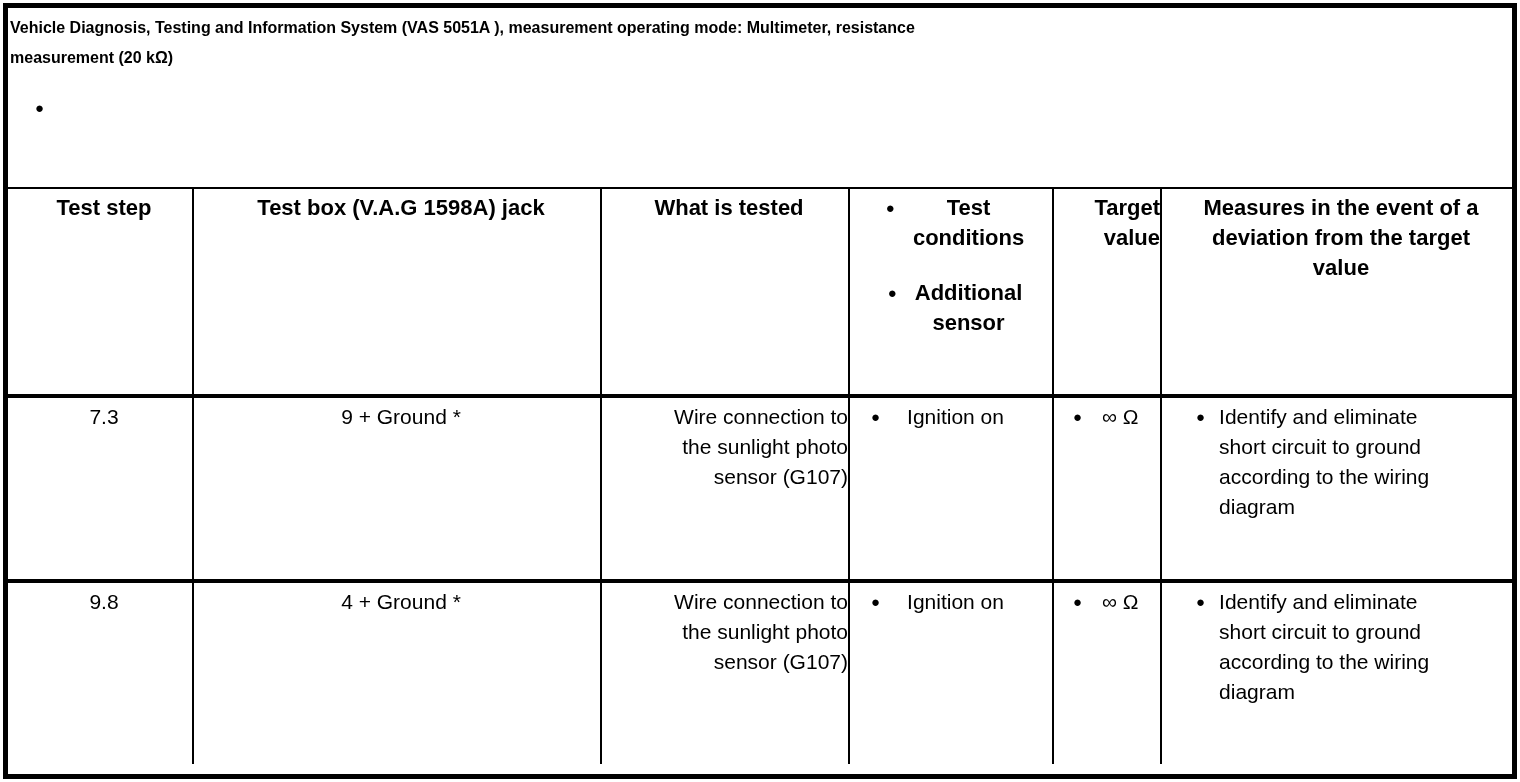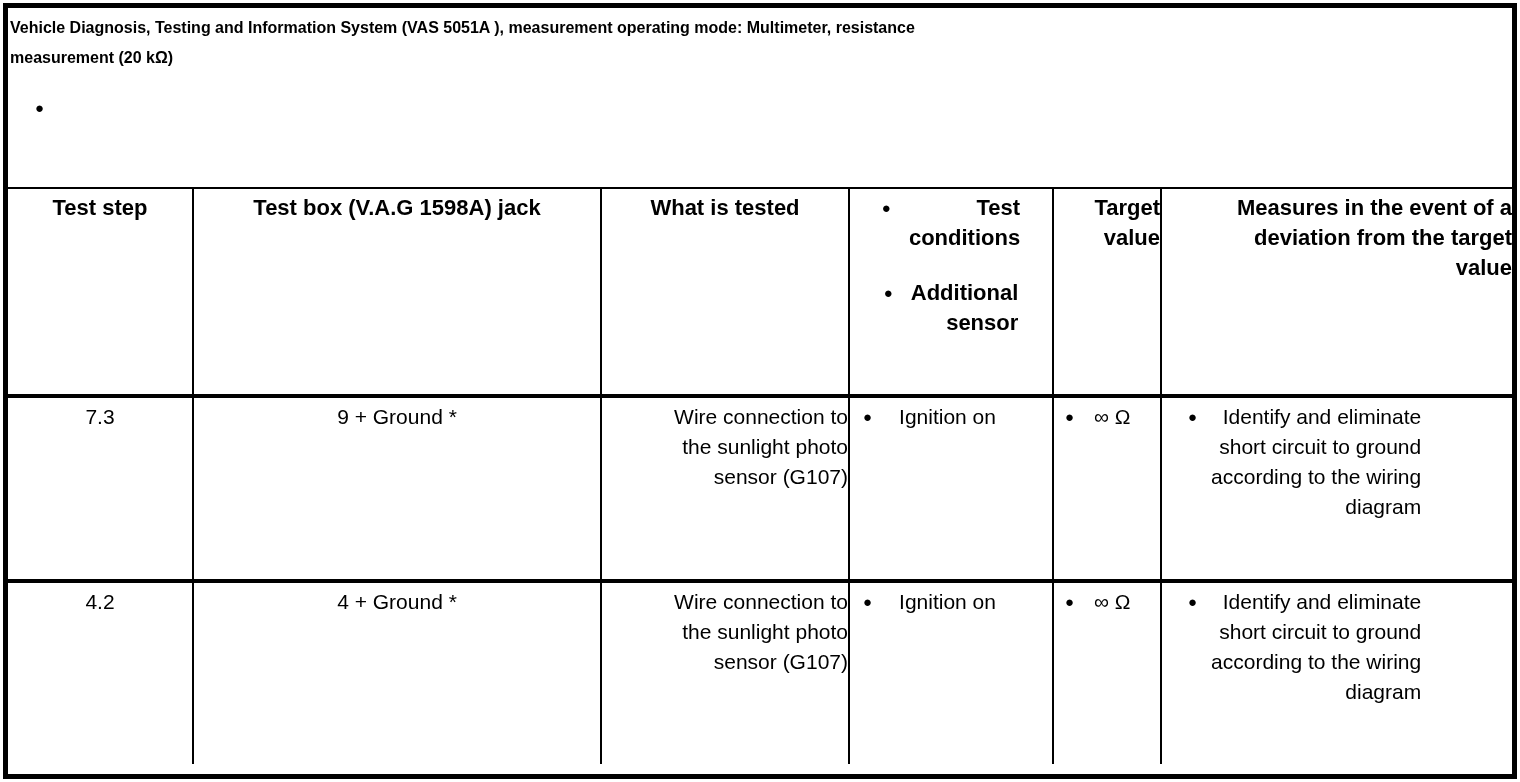--- a/index.html
+++ b/index.html
@@ -41,37 +41,37 @@
   }
   table.test-table {
     margin-top: 64px;
     width: 1504px;
     table-layout: fixed;
     border-collapse: collapse;
     border-top: 2px solid #000;
   }
   .test-table th, .test-table td {
     vertical-align: top;
-    padding: 4px 0 0 0;
+    padding: 4px 0 0 8px;
     font-size: 21px;
     line-height: 30px;
     border-left: 2px solid #000;
   }
   .test-table th:first-child, .test-table td:first-child { border-left: none; }
   .test-table tr.head-row th {
     font-size: 22px;
     font-weight: bold;
     border-bottom: 4px solid #000;
   }
   .test-table tr.head-row { height: 208px; }
   .test-table tr.body-row-1 { height: 185px; margin-left: 40px; }
   .test-table tr.body-row-1 td { border-bottom: 4px solid #000; }
   .test-table tr.body-row-2 { height: 183px; }
   .c-center { text-align: center; }
-  .pre { white-space: pre-line; text-align: right; }
+  .pre { white-space: pre-line; }
   .what-tested-cell { padding-left: 8px; text-align: right; }
   .target-head { padding-left: 14px; text-align: right; }
   .head-cond-item {
     display: flex;
     justify-content: center;
     align-items: flex-start;
     text-align: center;
   }
   .head-cond-item .bullet { margin-right: 18px; }
   .head-cond-item + .head-cond-item { margin-top: 25px; }
@@ -151,21 +151,21 @@
           <span class="bullet">●</span>
           <span class="pre">Identify and eliminate
 short circuit to ground
 according to the wiring
 diagram</span>
         </div>
       </td>
     </tr>
 
     <tr class="body-row-2">
-      <td class="c-center">4.2</td>
+      <td class="c-center">9.8</td>
       <td class="c-center">4 + Ground *</td>
       <td class="what-tested-cell pre">Wire connection to
 the sunlight photo
 sensor (G107)</td>
       <td class="cond-cell">
         <div class="b-item">
           <span class="bullet">●</span>
           <span>Ignition on</span>
         </div>
       </td>

